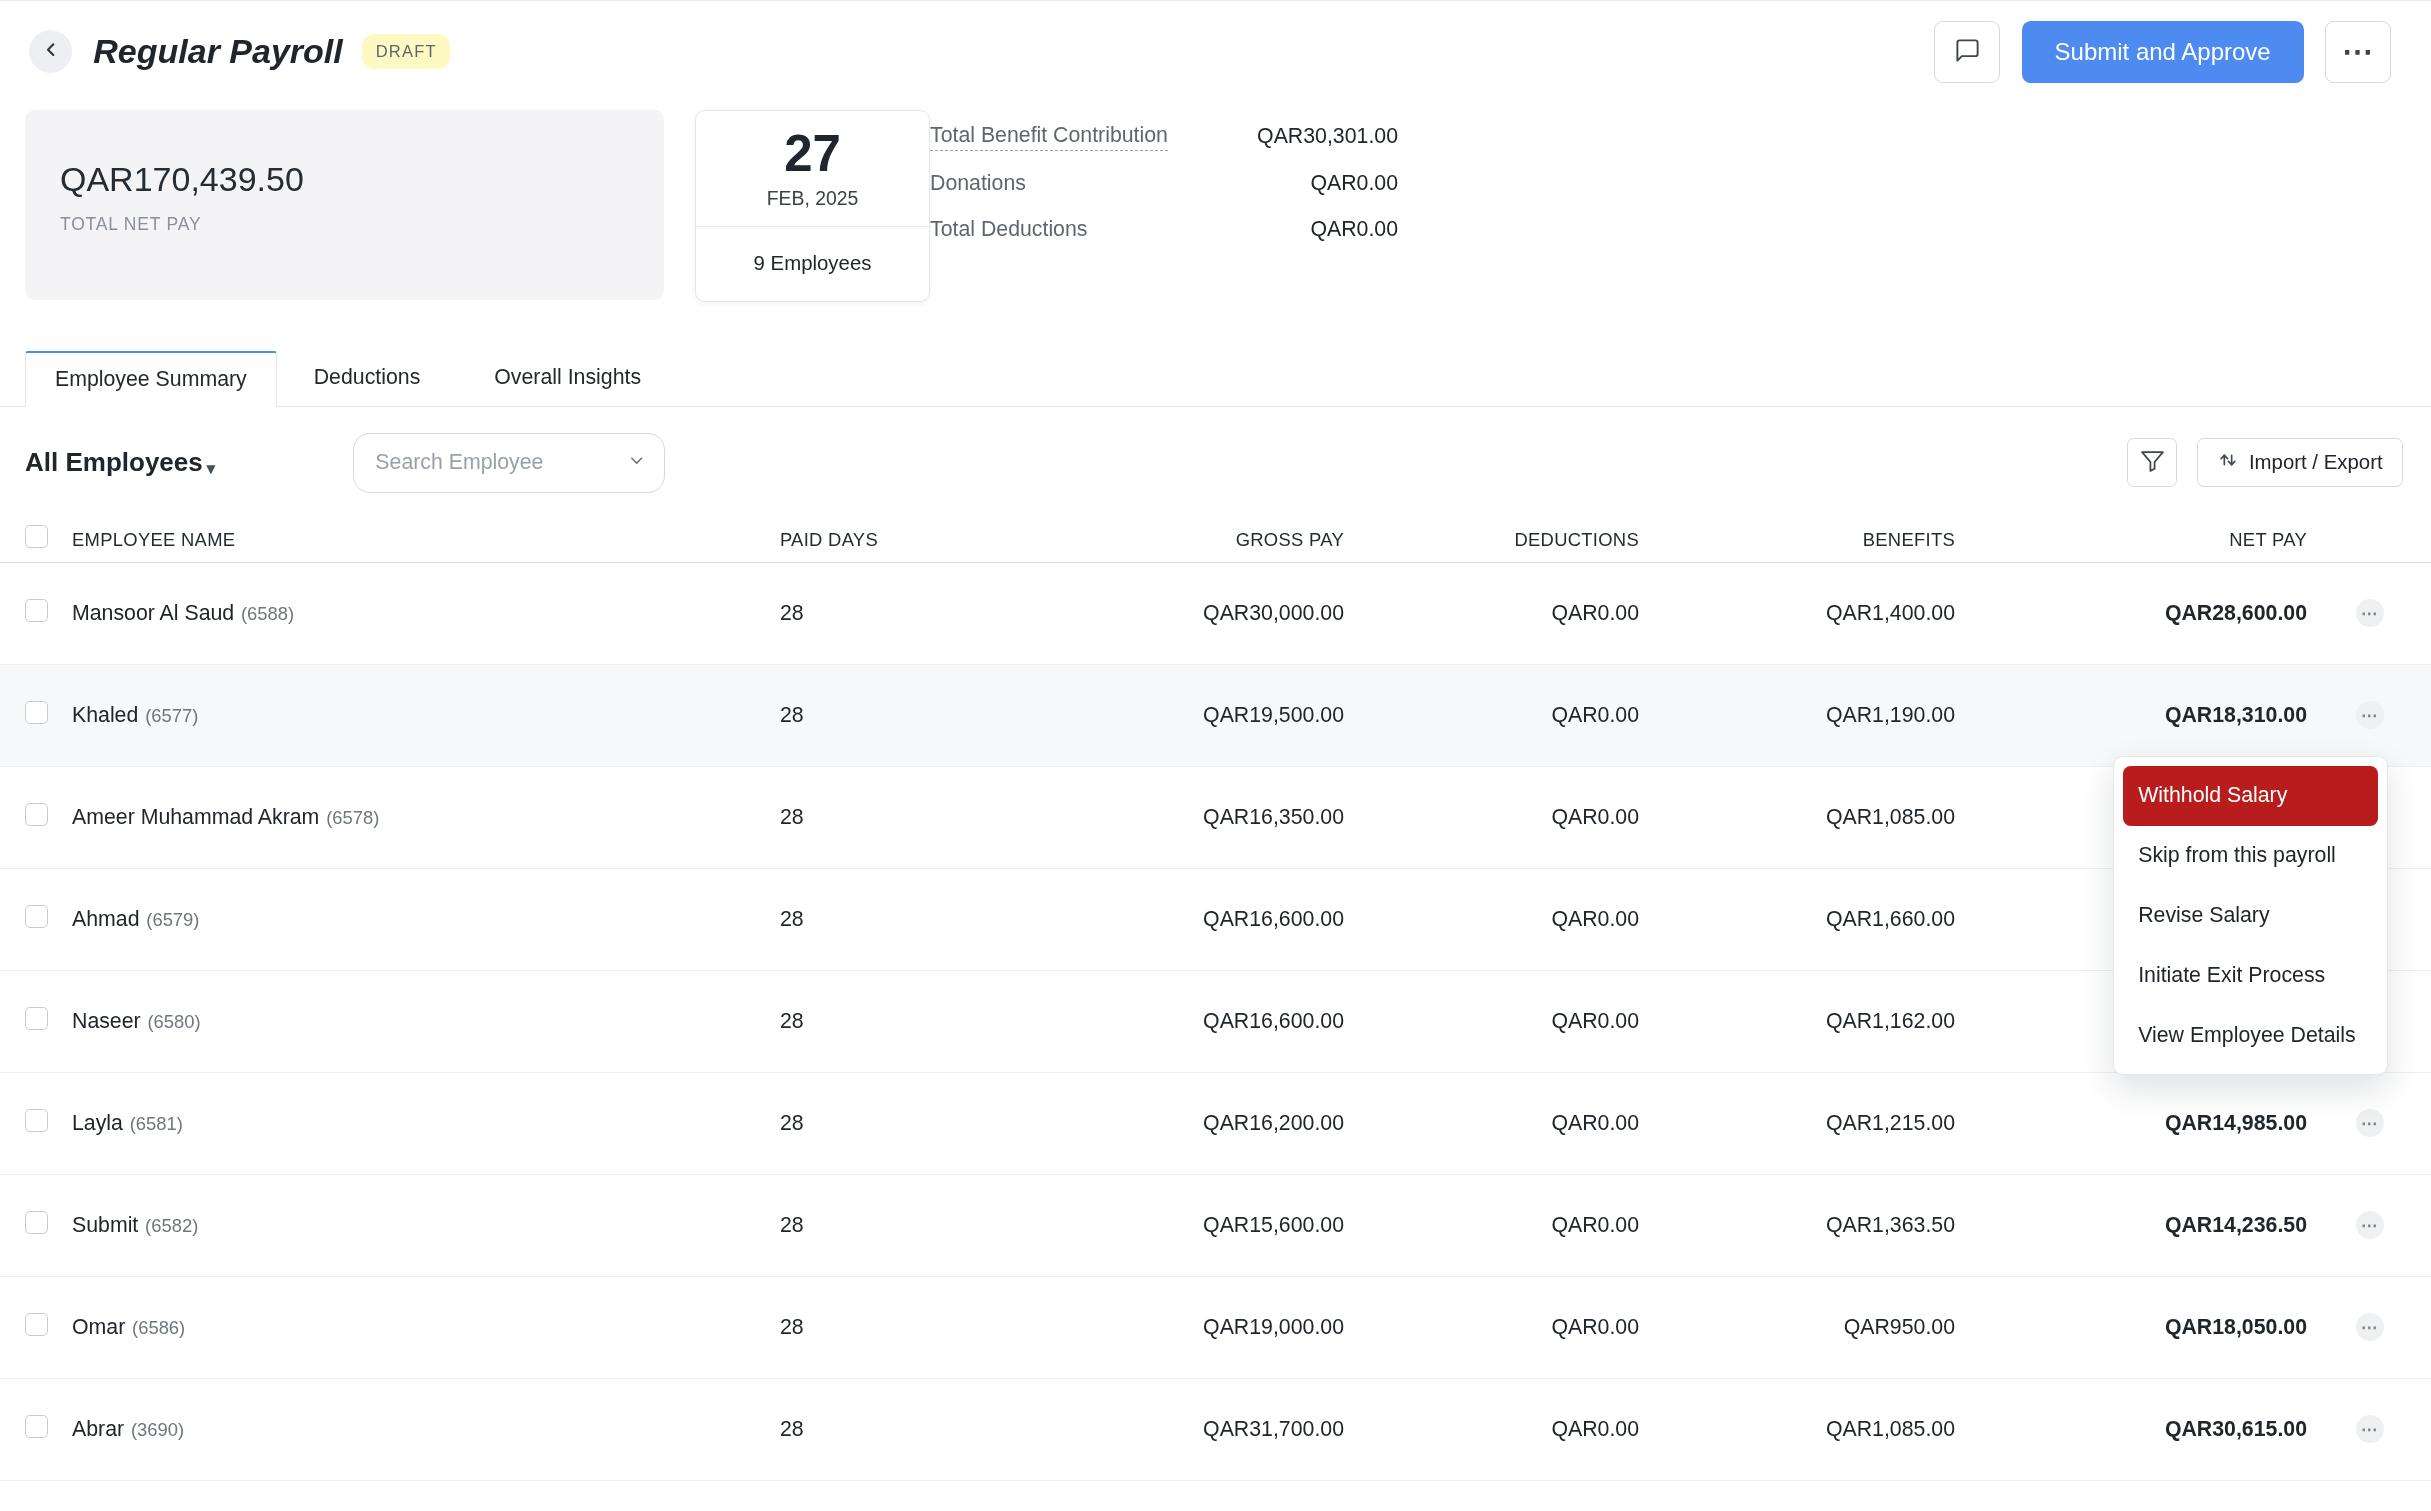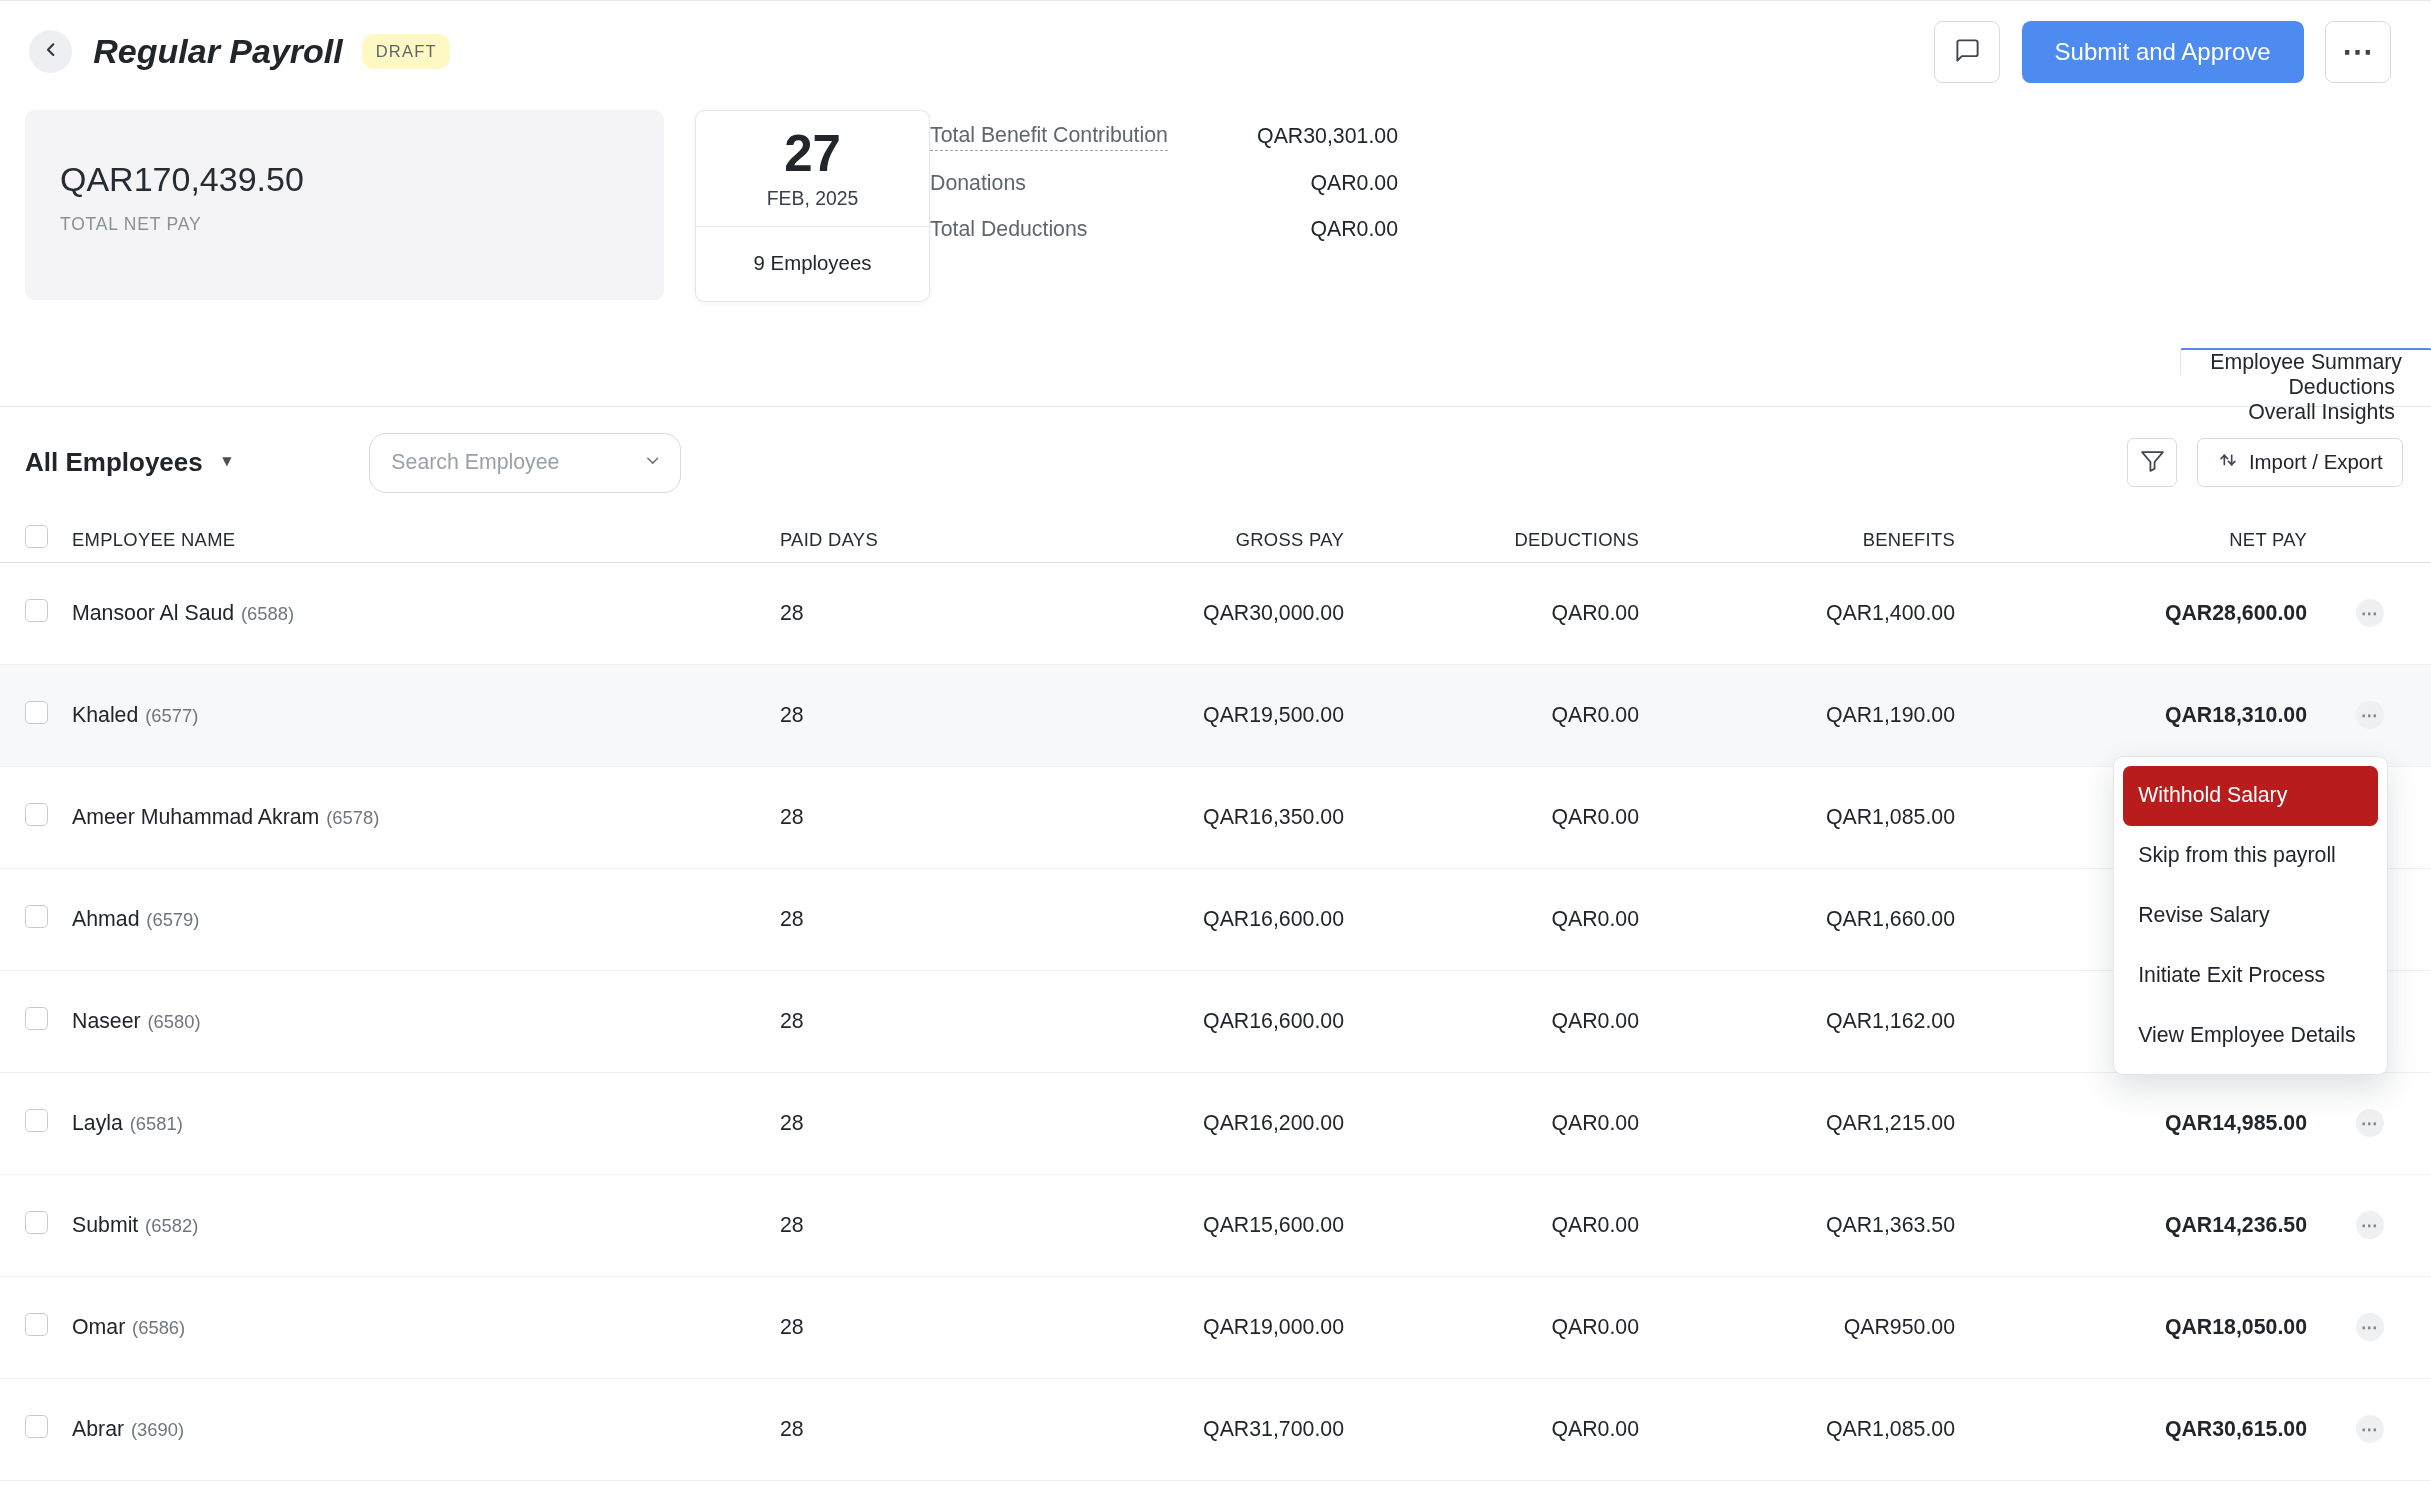--- a/index.html
+++ b/index.html
@@ -26,27 +26,27 @@
   .date-day { font-size:51px; font-weight:600; padding-top:13.6px; color:#21262c; }
   .date-my { font-size:19.4px; color:#3b4149; margin-top:3.9px; padding-bottom:15.5px; border-bottom:1px solid #e8eaed; }
   .date-emp { font-size:20.4px; font-weight:500; color:#21262c; padding-top:25px; }
   .stats { width:468px; padding-top:11.6px; }
   .stat-row { display:flex; justify-content:space-between; align-items:center; height:31px; margin-bottom:15.5px; }
   .stat-label { font-size:21.3px; color:#5f6670; }
   .stat-label.dashed { border-bottom:1px dashed #9ba3ac; padding-bottom:1.9px; cursor:pointer; }
   .stat-value { font-size:21.3px; color:#21262c; }
 
   
-  .tabbar { display:flex; align-items:flex-end; border-bottom:1px solid #e3e6ea; padding-left:25px; margin-top:46px; height:59px;flex-direction:column; }
+  .tabbar { display:flex; align-items:flex-end; border-bottom:1px solid #e3e6ea; padding-left:25px; margin-top:46px; height:59px; }
   .tab { font-size:21.3px; color:#23292f; padding:0 37px; height:56px; display:flex; align-items:center; cursor:pointer; }
   .tab.active { border:1px solid #e3e6ea; border-bottom:1.9px solid #fff; border-top:2.9px solid #4d8bf0; background:#fff; margin-bottom:-1px; border-radius:2.9px 2.9px 0 0; font-weight:500; padding:0 29px; }
 
   
   .filter-row { display:flex; align-items:center; margin-top:26px; padding:0 29px 0 25px; height:60px; }
-  .emp-filter { font-size:26px; font-weight:700; color:#21262c; display:flex; align-items:flex-start; gap:20px; cursor:pointer; }
+  .emp-filter { font-size:26px; font-weight:700; color:#21262c; display:flex; align-items:flex-end; gap:4px; cursor:pointer; }
   .emp-filter .caret { font-size:16.5px; color:#4a5058; padding-top:3.9px; }
   .search-select { width:312px; height:60px; margin-left:138px; border:1px solid #d6d9dd; border-radius:17px; display:flex; align-items:center; justify-content:space-between; padding:0 17.5px 0 21.3px; cursor:pointer; background:#fff; }
   .search-placeholder { font-size:21.3px; color:#99a0a9; }
   .filter-spacer { flex:1; }
   .sq-btn { width:50px; height:49px; background:#fff; border:1px solid #d6d9dd; border-radius:6.8px; display:flex; align-items:center; justify-content:center; cursor:pointer; }
   .impexp-btn { height:49px; margin-left:19.4px; background:#fff; border:1px solid #d6d9dd; border-radius:6.8px; display:flex; align-items:center; gap:9.7px; padding:0 19.4px; font-size:20.4px; color:#21262c; font-family:inherit; cursor:pointer; }
 
   
   .table { margin-top:25px; }
   .thead, .trow { display:grid; grid-template-columns:72px 704px 126px 442px 295px 316px 352px 1fr; align-items:center; }

